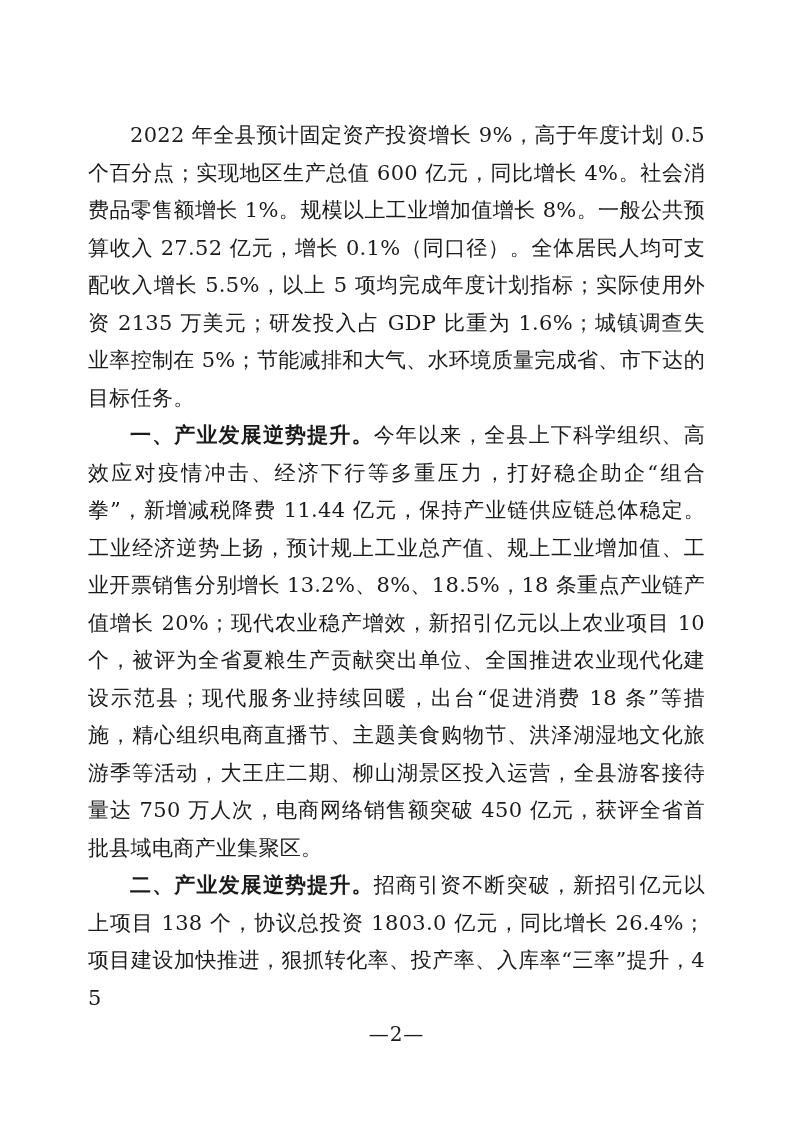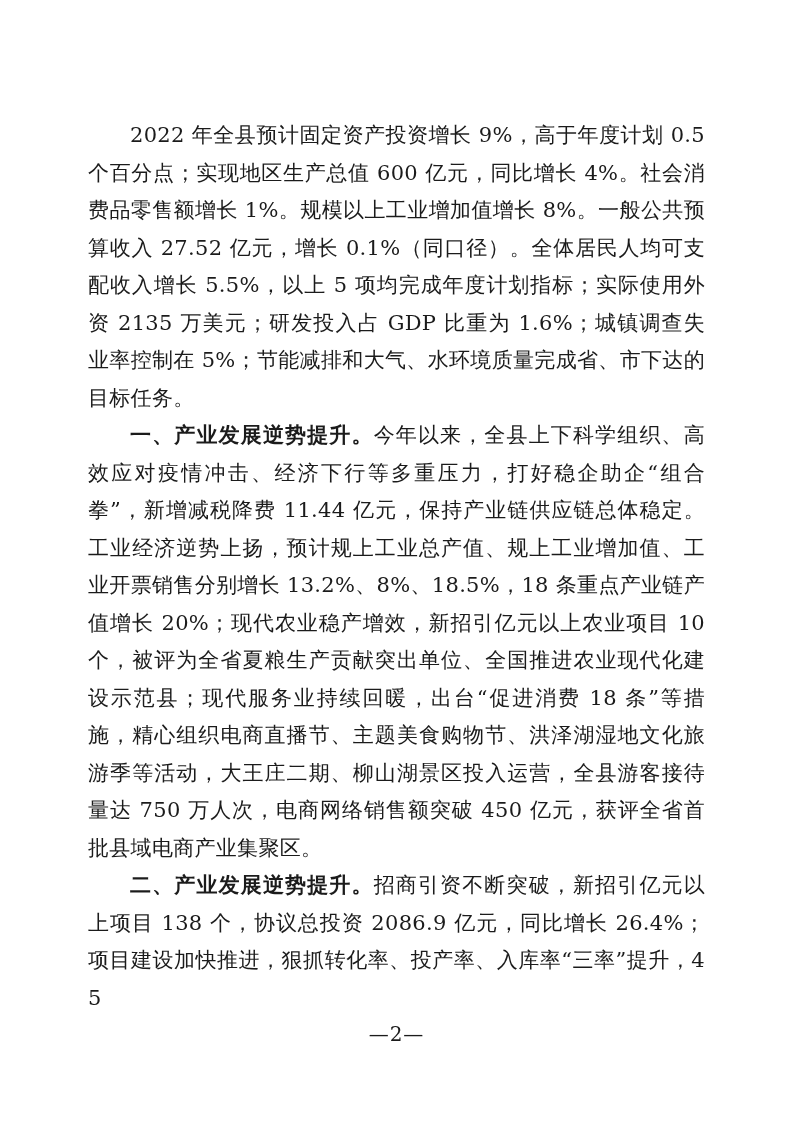--- a/index.html
+++ b/index.html
@@ -50,20 +50,20 @@
 </head>
 <body>
 
 <div class="page">
   <div class="content">
 
     <p class="para"><span>2022 年全县预计固定资产投资增长 9%，高于年度计划 0.5 个百分点；实现地区生产总值 600 亿元，同比增长 4%。社会消费品零售额增长 1%。规模以上工业增加值增长 8%。一般公共预算收入 27.52 亿元，增长 0.1%（同口径）。全体居民人均可支配收入增长 5.5%，以上 5 项均完成年度计划指标；实际使用外资 2135 万美元；研发投入占 GDP 比重为 1.6%；城镇调查失业率控制在 5%；节能减排和大气、水环境质量完成省、市下达的目标任务。</span></p>
 
     <p class="para"><span class="heading">一、产业发展逆势提升。</span><span>今年以来，全县上下科学组织、高效应对疫情冲击、经济下行等多重压力，打好稳企助企“组合拳”，新增减税降费 11.44 亿元，保持产业链供应链总体稳定。工业经济逆势上扬，预计规上工业总产值、规上工业增加值、工业开票销售分别增长 13.2%、8%、18.5%，18 条重点产业链产值增长 20%；现代农业稳产增效，新招引亿元以上农业项目 10 个，被评为全省夏粮生产贡献突出单位、全国推进农业现代化建设示范县；现代服务业持续回暖，出台“促进消费 18 条”等措施，精心组织电商直播节、主题美食购物节、洪泽湖湿地文化旅游季等活动，大王庄二期、柳山湖景区投入运营，全县游客接待量达 750 万人次，电商网络销售额突破 450 亿元，获评全省首批县域电商产业集聚区。</span></p>
 
-    <p class="para"><span class="heading">二、产业发展逆势提升。</span><span>招商引资不断突破，新招引亿元以上项目 138 个，协议总投资 2086.9 亿元，同比增长 26.4%；项目建设加快推进，狠抓转化率、投产率、入库率“三率”提升，45</span></p>
+    <p class="para"><span class="heading">二、产业发展逆势提升。</span><span>招商引资不断突破，新招引亿元以上项目 138 个，协议总投资 1803.0 亿元，同比增长 26.4%；项目建设加快推进，狠抓转化率、投产率、入库率“三率”提升，45</span></p>
 
   </div>
 
   <div class="footer">
     <span class="pageno">—2—</span>
   </div>
 </div>
 
 </body></html>

